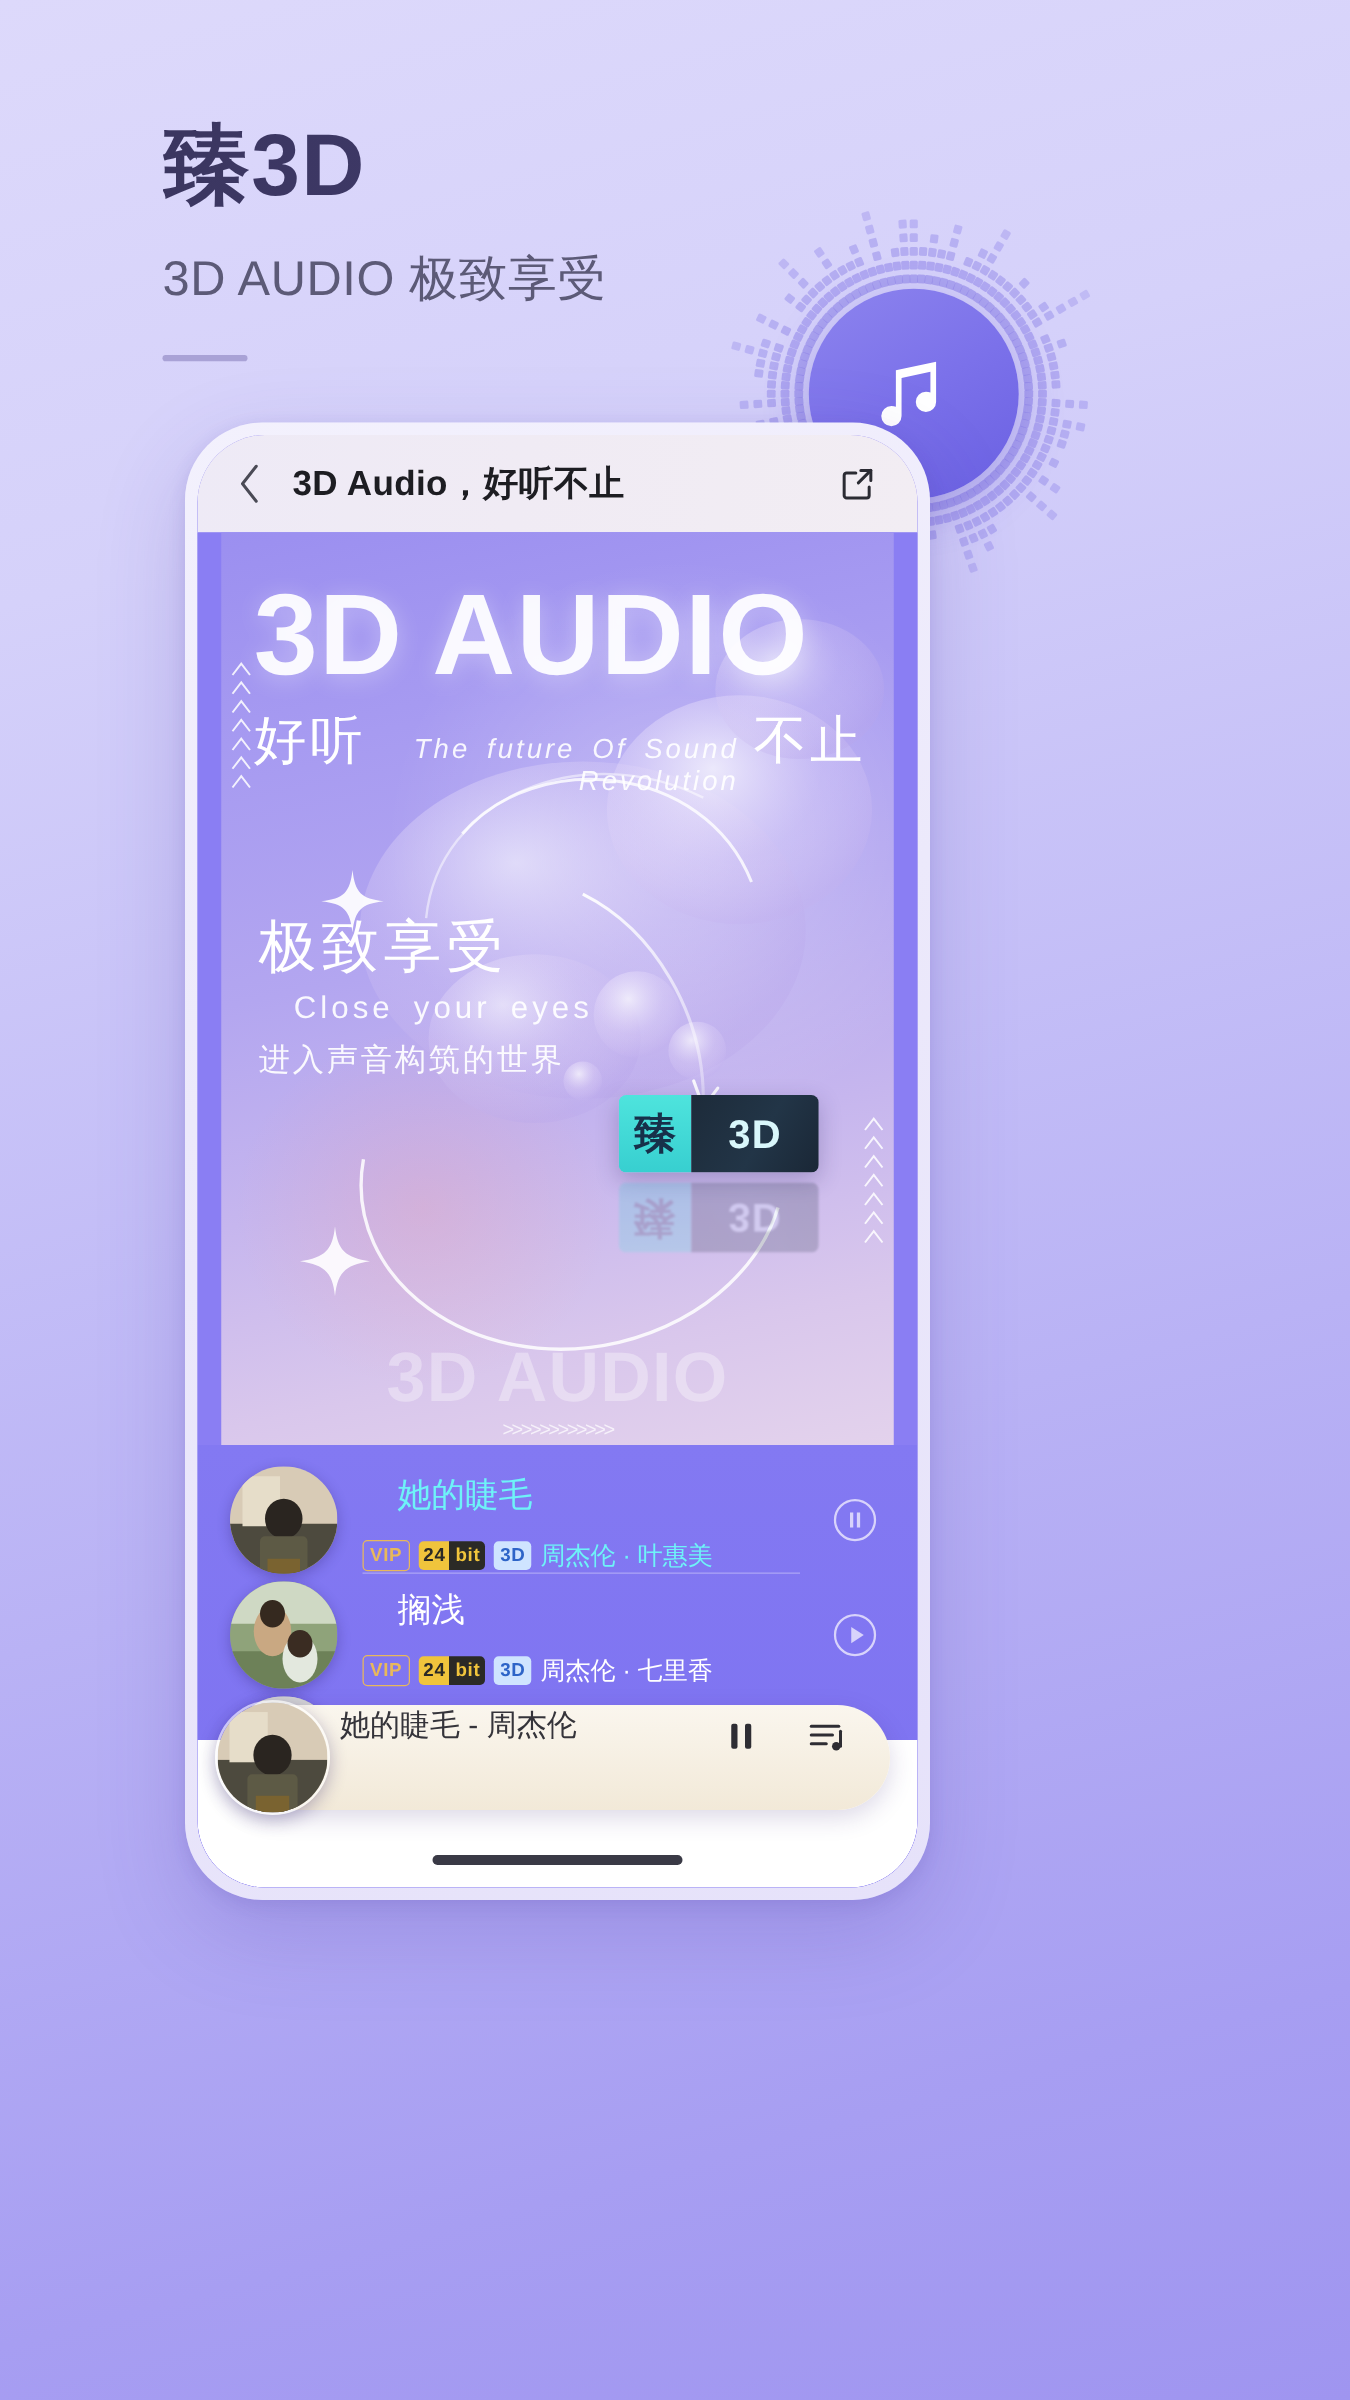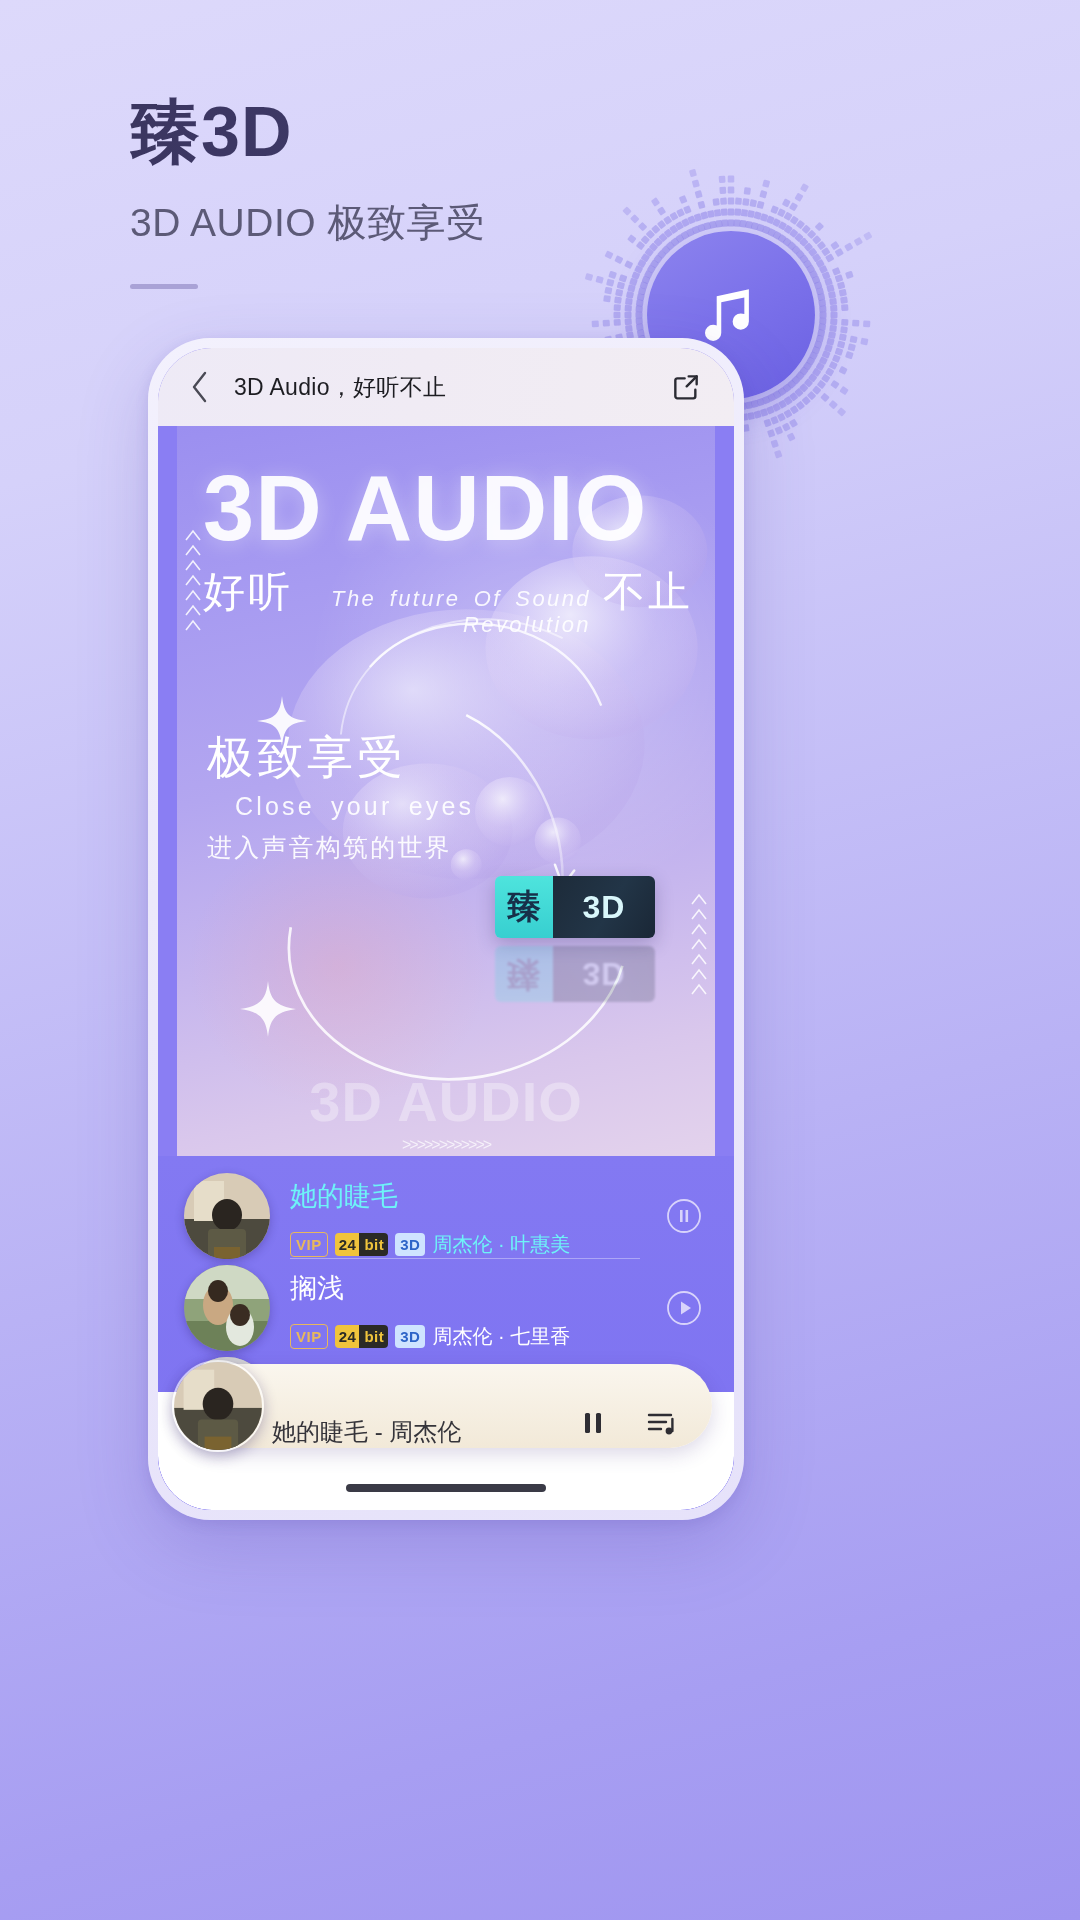--- a/index.html
+++ b/index.html
@@ -56,21 +56,21 @@
 
   
   .navbar {
     height: 78px; flex: 0 0 78px;
     background: linear-gradient(100deg,#eeeaf6 0%,#f0ebf4 45%,#f2edf3 100%);
     display: flex; align-items: center; padding: 0 26px 0 22px; gap: 14px;
   }
   .nav-back { width: 40px; height: 48px; display:flex; align-items:center; justify-content:center; }
   .nav-back svg { width: 22px; height: 34px; }
   .nav-title {
-    flex: 1; font-size: 23px; color: #1d1d22; font-weight: 400;
+    flex: 1; font-size: 28px; color: #1d1d22; font-weight: 700;
     letter-spacing: .3px; white-space: nowrap; overflow: hidden;
   }
   .nav-share { width: 44px; height: 44px; display:flex; align-items:center; justify-content:center; flex:0 0 44px; }
   .nav-share svg { width: 32px; height: 32px; }
 
   
   .poster-area { position: relative; flex: 0 0 730px; background:#8a7ef3; overflow: hidden; }
   .poster {
     position: absolute; left: 19px; top: 0; right: 19px; bottom: 0;
     background:
@@ -138,39 +138,39 @@
   .song + .song .song-main::before,
   .song .song-main.with-rule::before {
     content:""; position:absolute; left:0; right:0; top:0; height:1px; background: rgba(255,255,255,.35);
   }
   .cover {
     flex: 0 0 86px; width: 86px; height: 86px; border-radius: 50%;
     overflow: hidden; box-shadow: 0 3px 10px rgba(40,25,100,.3); position: relative;
   }
   .cover svg { display:block; width:100%; height:100%; }
   .song-main { flex:1; position: relative; padding: 14px 0 8px 0; min-width:0; }
-  .song-title { font-size: 27px; color: #fff; line-height: 1.25; white-space: nowrap; overflow: hidden; }
+  .song-title { font-size: 27px; color: #fff; line-height: 1.25; white-space: nowrap; overflow: hidden; margin-left: 28px; }
   .song-title.active { color: #6ef3f8; }
   .song-meta { display:flex; align-items:center; gap: 7px; margin-top: 17px; }
   .tag { font-size: 15px; font-weight: 800; line-height: 1; border-radius: 4px; padding: 4px 5px; letter-spacing: .5px; }
   .tag-vip { color:#e8b85c; border:1.5px solid #e8b85c; }
   .tag-24bit { background: linear-gradient(90deg,#f0c43c 0%,#f0c43c 46%,#2b2a26 46%,#2b2a26 100%); color:#2b2a26; padding:0; display:flex; overflow:hidden; }
   .tag-24bit b { padding: 4px 4px; }
   .tag-24bit b:last-child { color:#f0c43c; }
   .tag-3d { background:#cfe4ff; color:#2d64c8; }
   .song-artist { font-size: 20px; color:#fff; white-space: nowrap; }
   .song-artist.active { color:#6ef3f8; }
   .song-btn { flex: 0 0 48px; width:48px; height:48px; display:flex; align-items:center; justify-content:center; }
   .song-btn svg { width: 46px; height: 46px; }
 
   
   .mini {
     position: absolute; left: 22px; right: 22px; bottom: 62px; height: 84px;
     background: linear-gradient(180deg,#faf6ee 0%,#f2e9d8 100%);
-    border-radius: 42px; display:flex; align-items:flex-end; padding-left: 92px; padding-right: 26px;
+    border-radius: 42px; display:flex; align-items:flex-start; padding-left: 92px; padding-right: 26px;
     box-shadow: 0 6px 20px rgba(60,40,120,.18);
   }
   .mini-cover {
     position:absolute; left: -8px; top: 50%; transform: translateY(-50%);
     width: 92px; height: 92px; border-radius: 50%; overflow:hidden;
     box-shadow: 0 4px 14px rgba(40,25,100,.3); border: 2px solid rgba(255,255,255,.6);
   }
   .mini-cover svg { width:100%; height:100%; display:block; }
   .mini-text { flex:1; font-size: 24px; color:#35343a; white-space:nowrap; overflow:hidden; }
   .mini-btn { width: 50px; height: 50px; display:flex; align-items:center; justify-content:center; }

